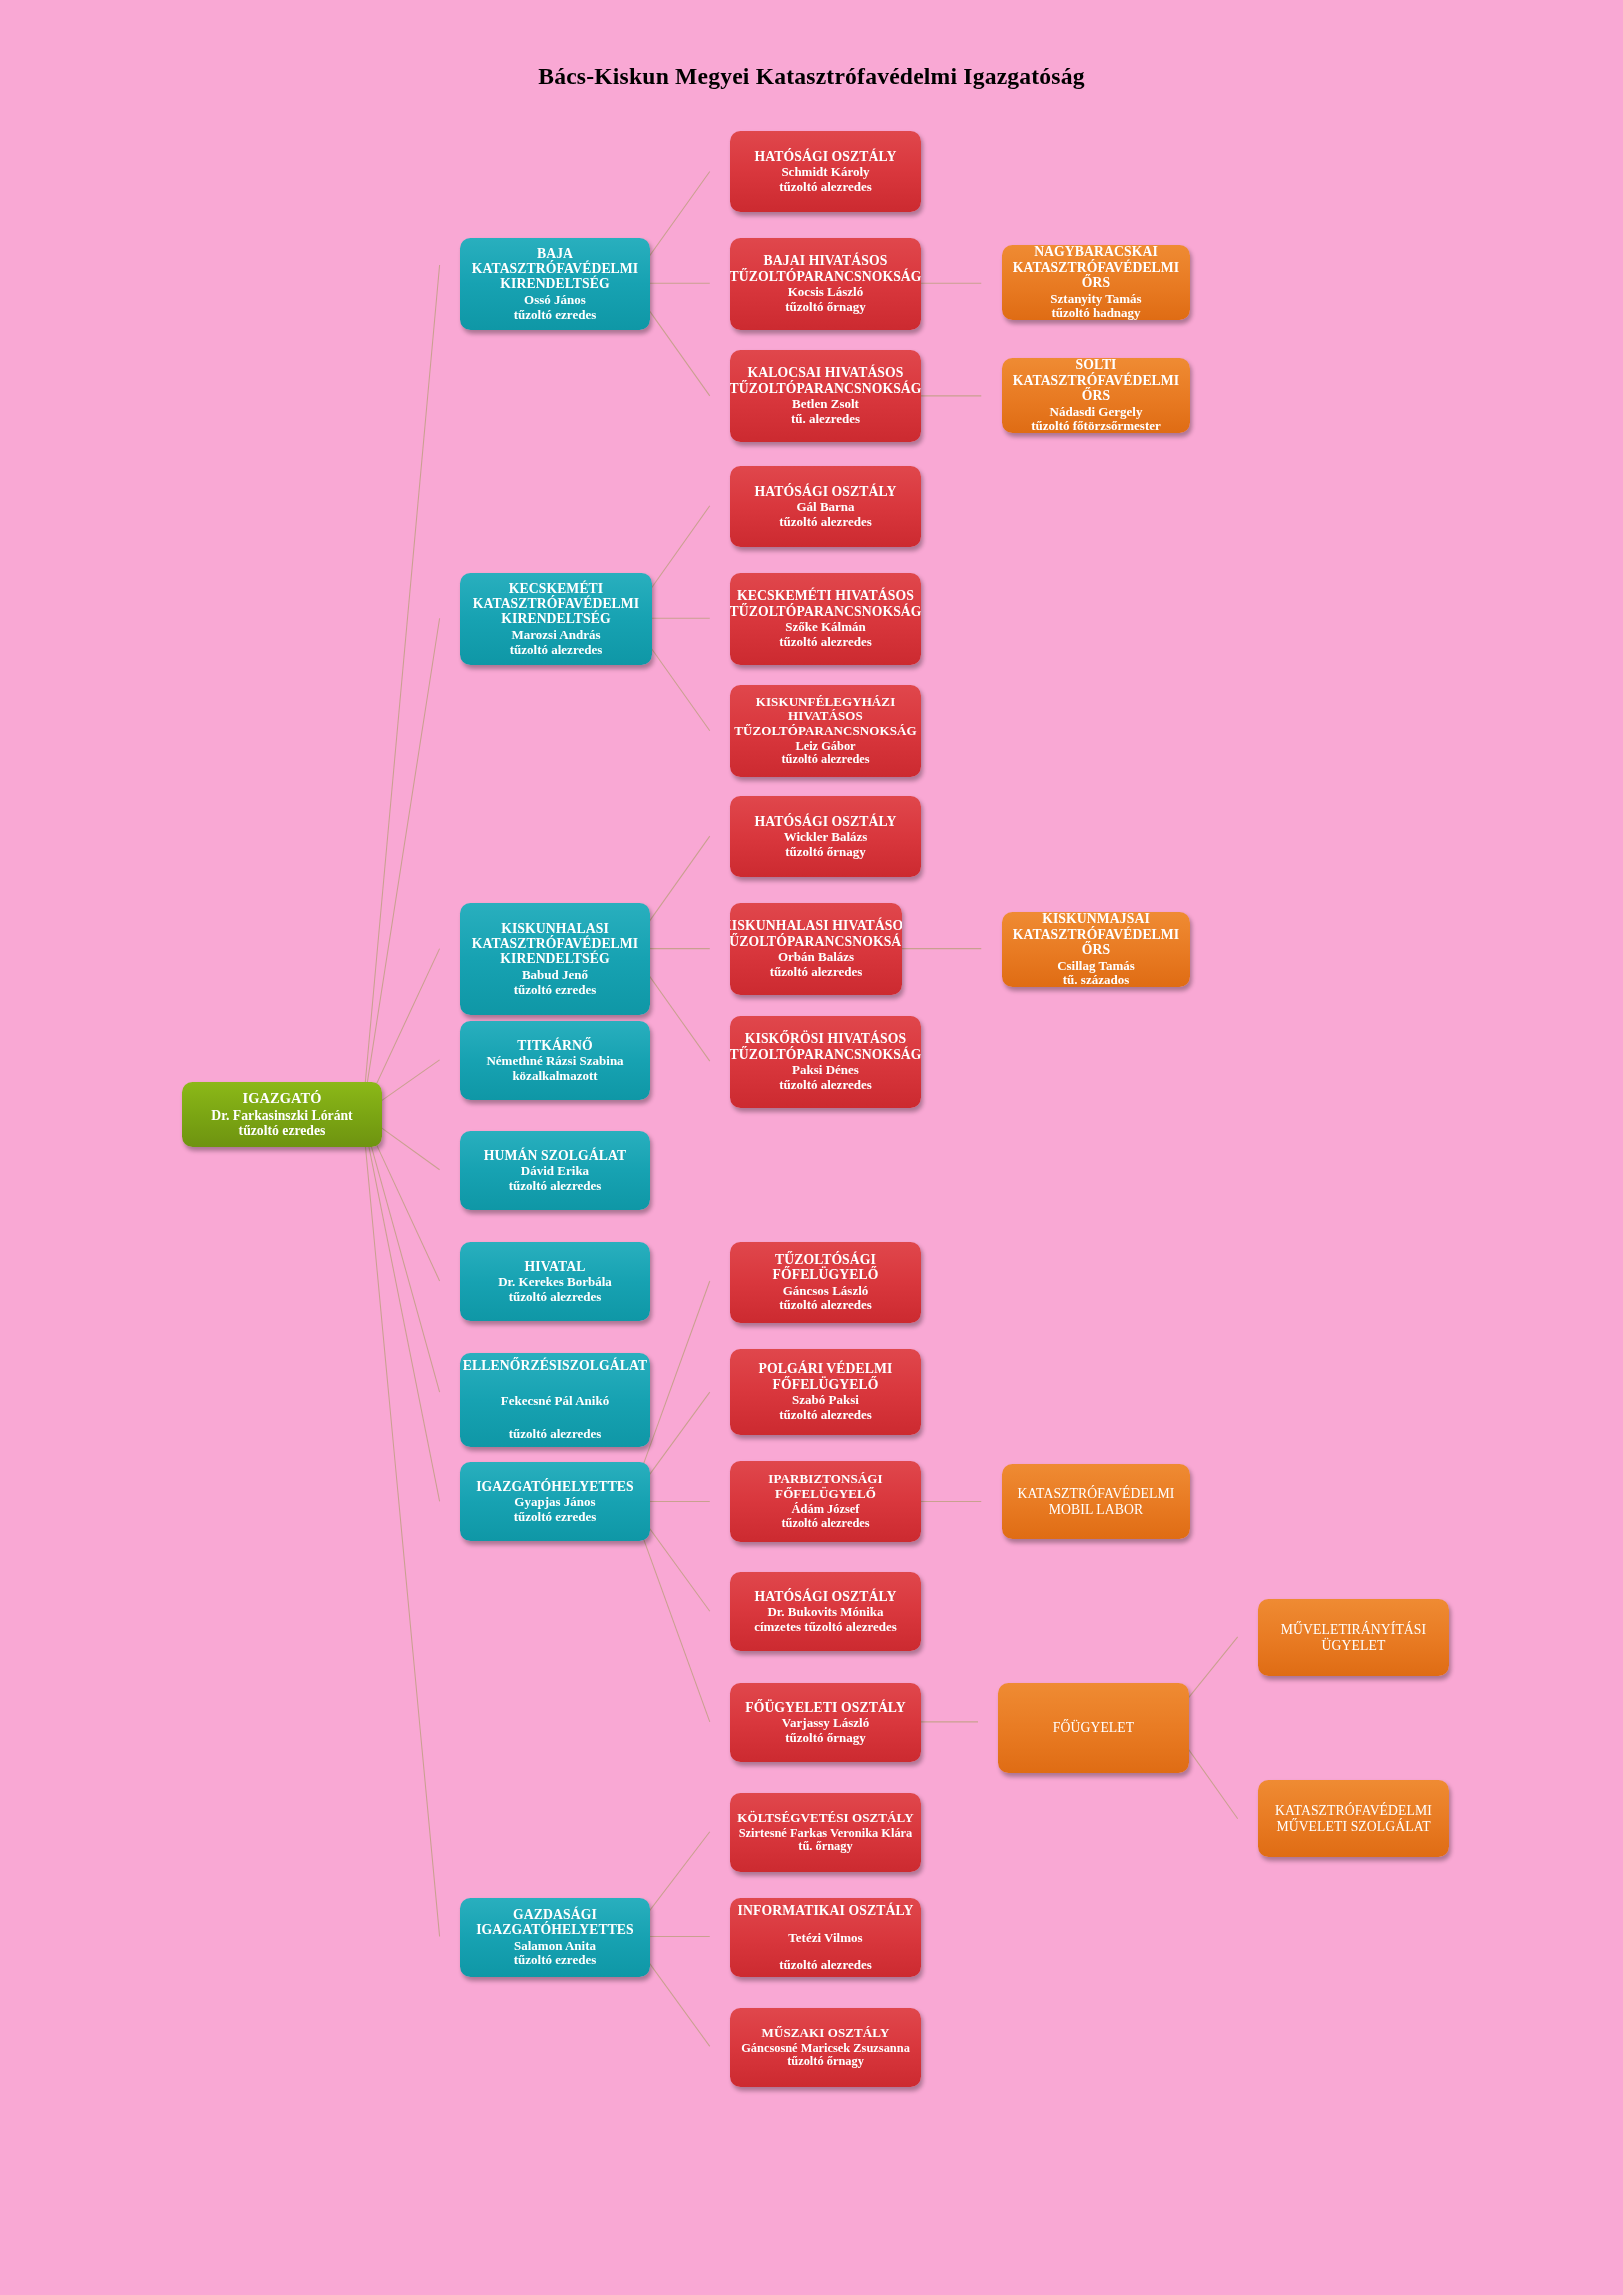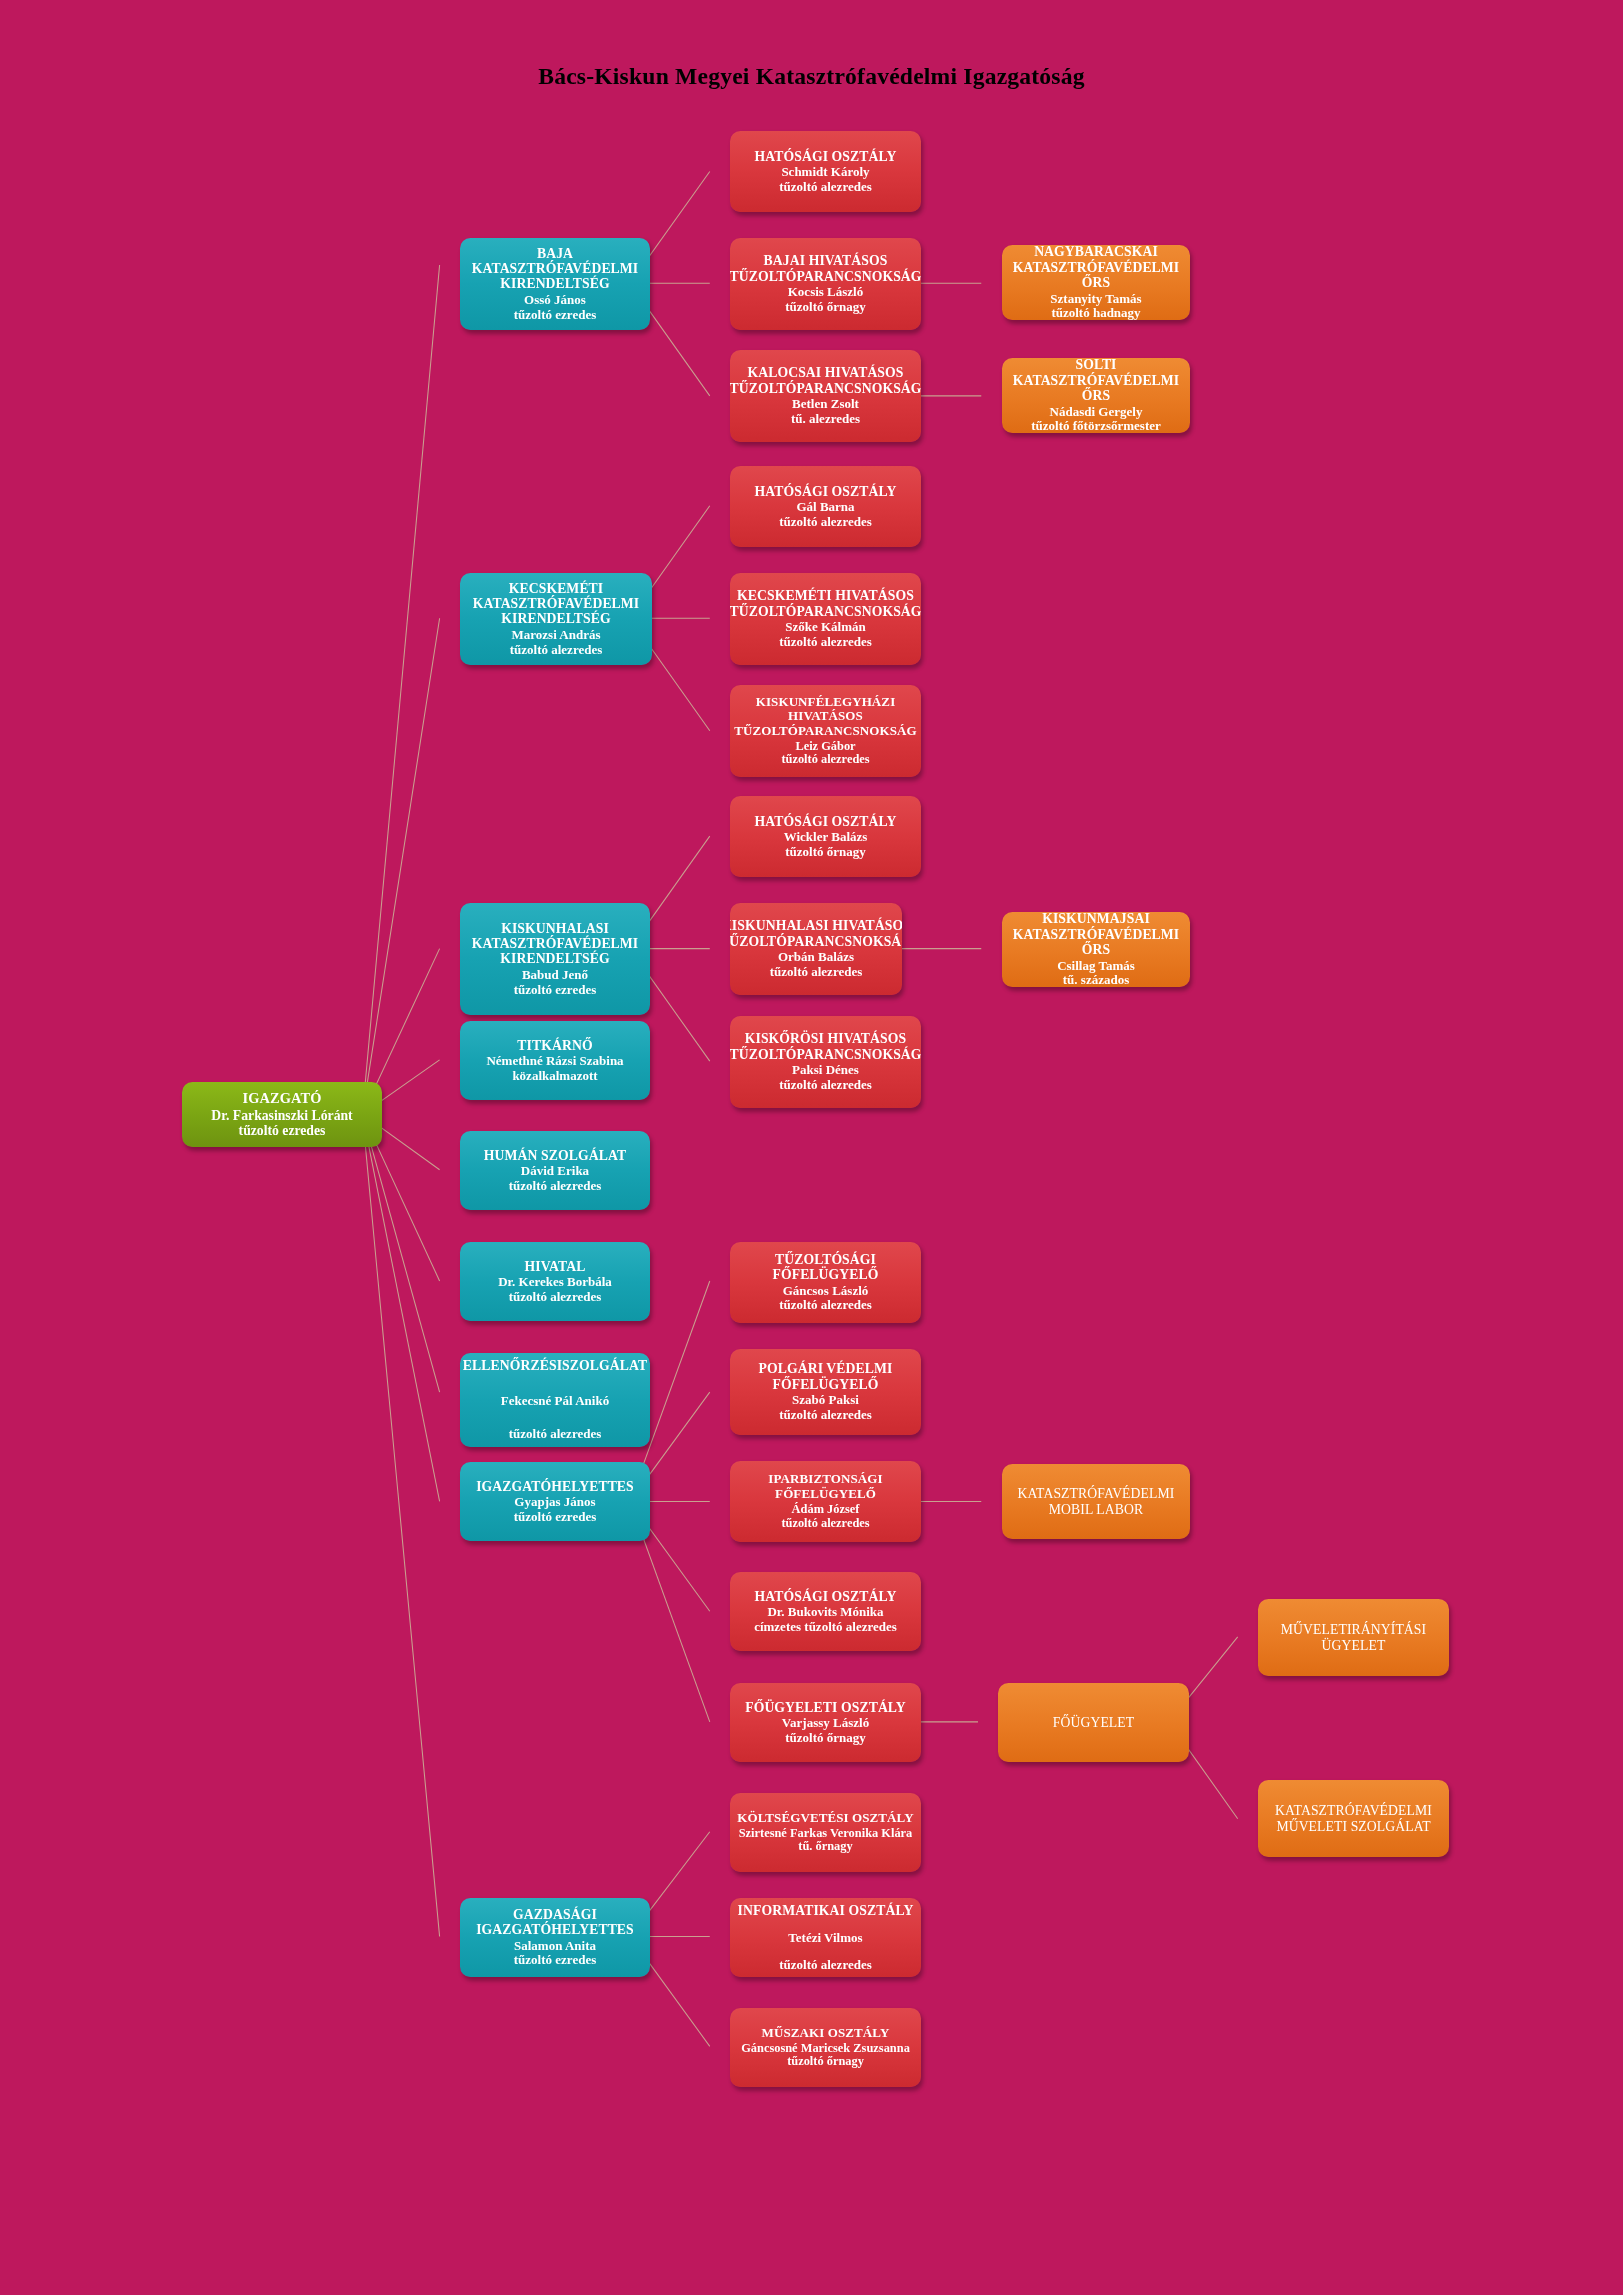--- a/index.html
+++ b/index.html
@@ -8,21 +8,21 @@
     padding: 0;
     background: #ffffff;
   }
   body {
     font-family: "Liberation Serif", "DejaVu Serif", serif;
   }
   #page {
     position: relative;
     width: 1623px;
     height: 2295px;
-    background: #be185d;
+    background: #f9a8d4;
     overflow: hidden;
   }
   #chart-title {
     position: absolute;
     left: 0;
     top: 63px;
     width: 1623px;
     text-align: center;
     font-family: "Liberation Serif", "DejaVu Serif", serif;
     font-weight: bold;
@@ -300,21 +300,21 @@
     <div class="person">Dr. Bukovits Mónika</div>
     <div class="rank">címzetes tűzoltó alezredes</div>
   </div>
 
   <div class="node n-red ts-21" style="left:710px; top:1683px; width:191px; height:79px;">
     <div class="title">FŐÜGYELETI OSZTÁLY</div>
     <div class="person">Varjassy László</div>
     <div class="rank">tűzoltó őrnagy</div>
   </div>
 
-  <div class="node n-orange ts-21 only-title" style="left:978px; top:1683px; width:191px; height:79px;">
+  <div class="node n-orange ts-21 only-title" style="left:978px; top:1683px; width:191px; height:90px;">
     <div class="title">FŐÜGYELET</div>
   </div>
 
   <div class="node n-orange ts-21 only-title" style="left:1238px; top:1599px; width:191px; height:77px;">
     <div class="title">MŰVELETIRÁNYÍTÁSI ÜGYELET</div>
   </div>
 
   <div class="node n-orange ts-21 only-title" style="left:1238px; top:1780px; width:191px; height:77px;">
     <div class="title">KATASZTRÓFAVÉDELMI MŰVELETI SZOLGÁLAT</div>
   </div>

